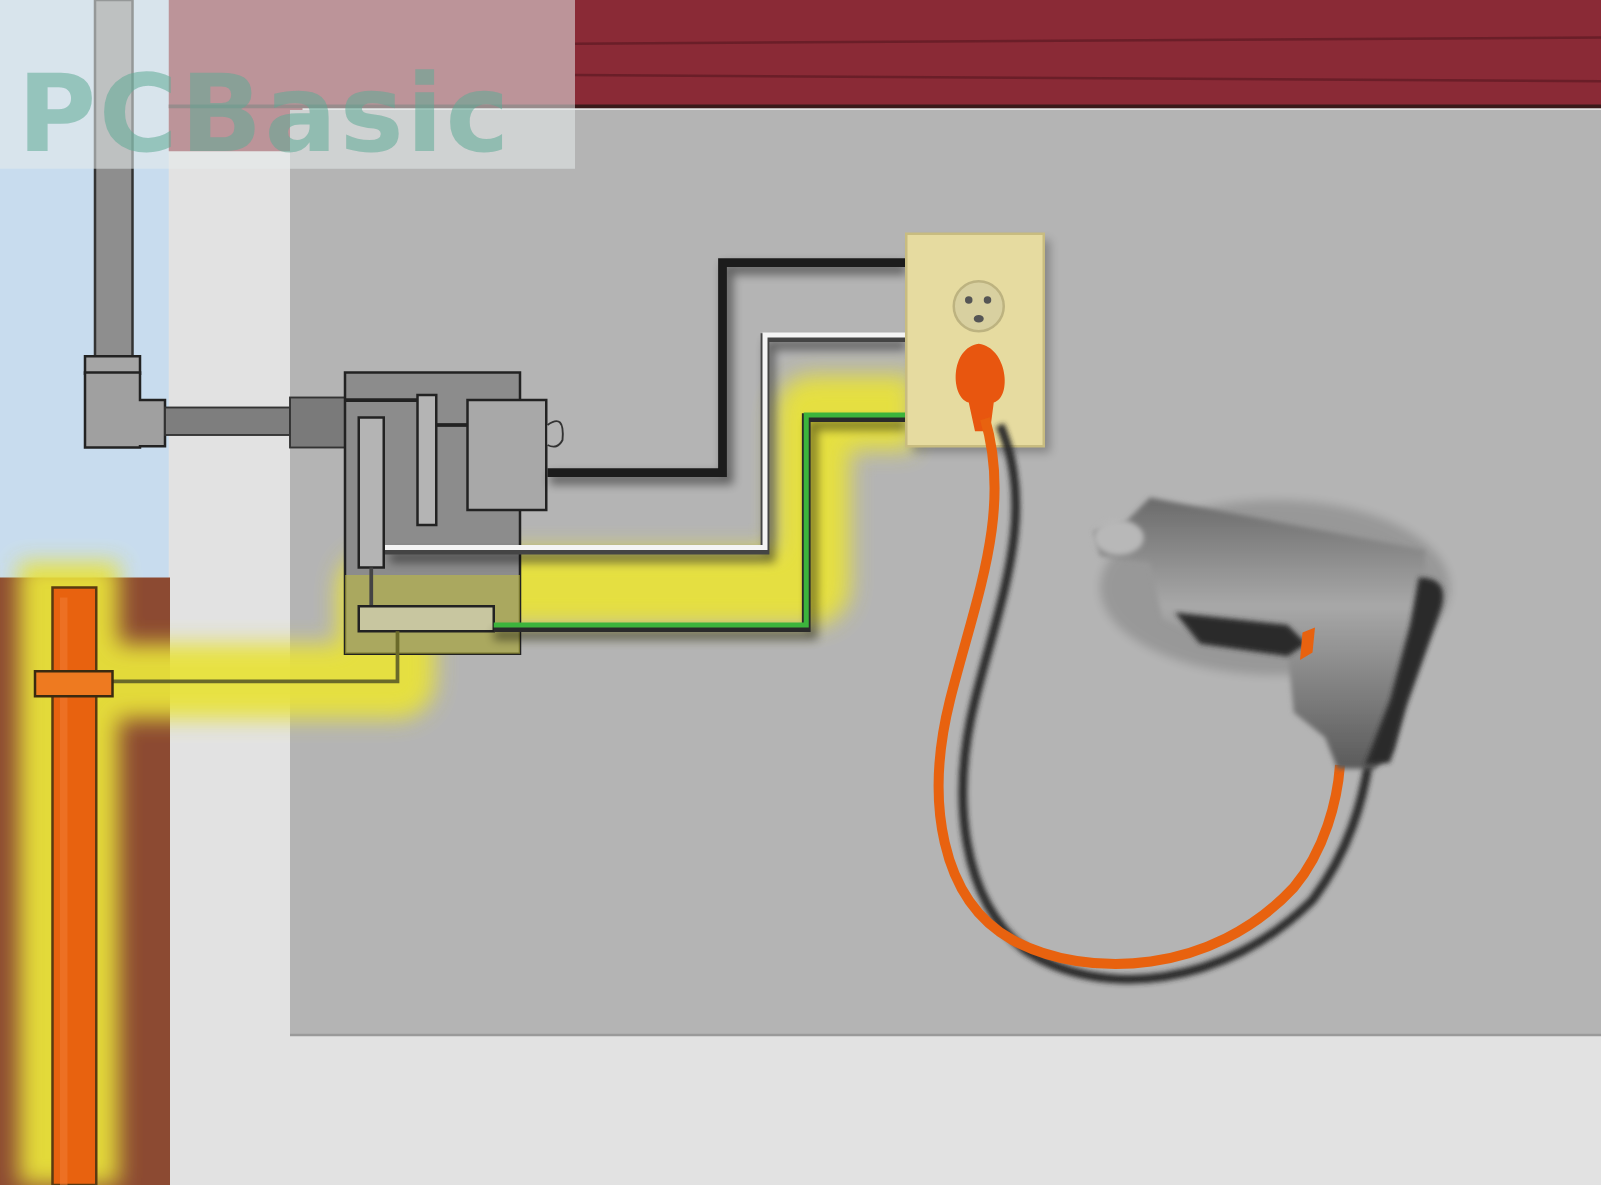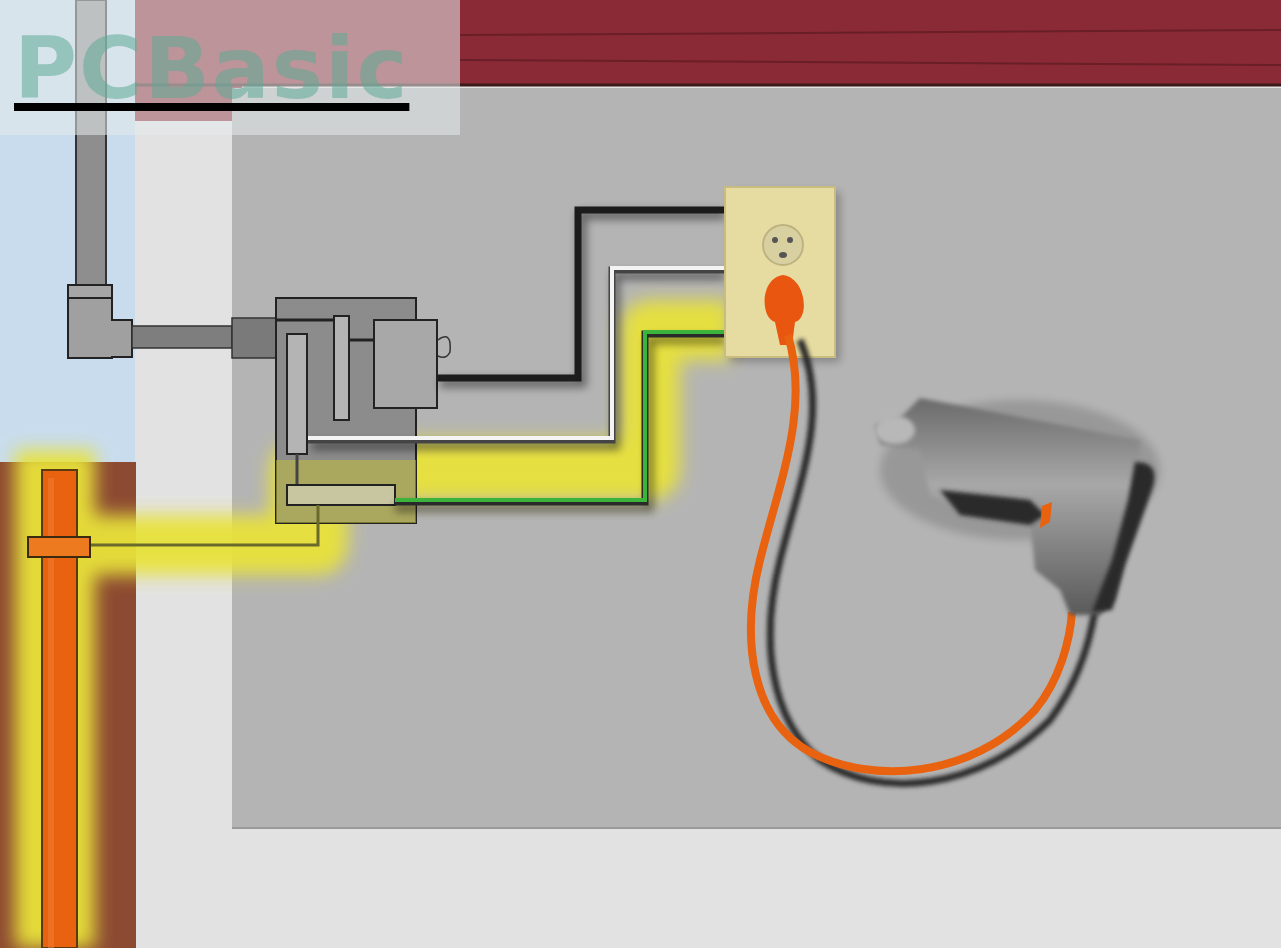--- a/index.html
+++ b/index.html
@@ -2,21 +2,21 @@
 <html><head>
   <meta charset="utf-8">
   <style>
     html, body { margin: 0; padding: 0; }
     body { width: 1281px; height: 948px; overflow: hidden; background: #e6e6e6; font-family: "Liberation Sans", sans-serif; }
     #stage { position: relative; width: 1281px; height: 948px; }
     svg#diagram { position: absolute; left: 0; top: 0; }
     .watermark {
       position: absolute; left: 0; top: 0; width: 460px; height: 135px;
       background: rgba(230,235,235,0.55);
-      display: flex; align-items: center; text-decoration: underline;
+      display: flex; align-items: flex-end;
     }
     .watermark-text {
       margin-left: 14px; font-family: "DejaVu Sans", sans-serif; font-weight: bold;
       font-size: 86px; letter-spacing: 2px; color: rgba(95,170,150,0.55); line-height: 1;
     }
   </style>
 </head>
 <body>
 
 <div id="stage">

